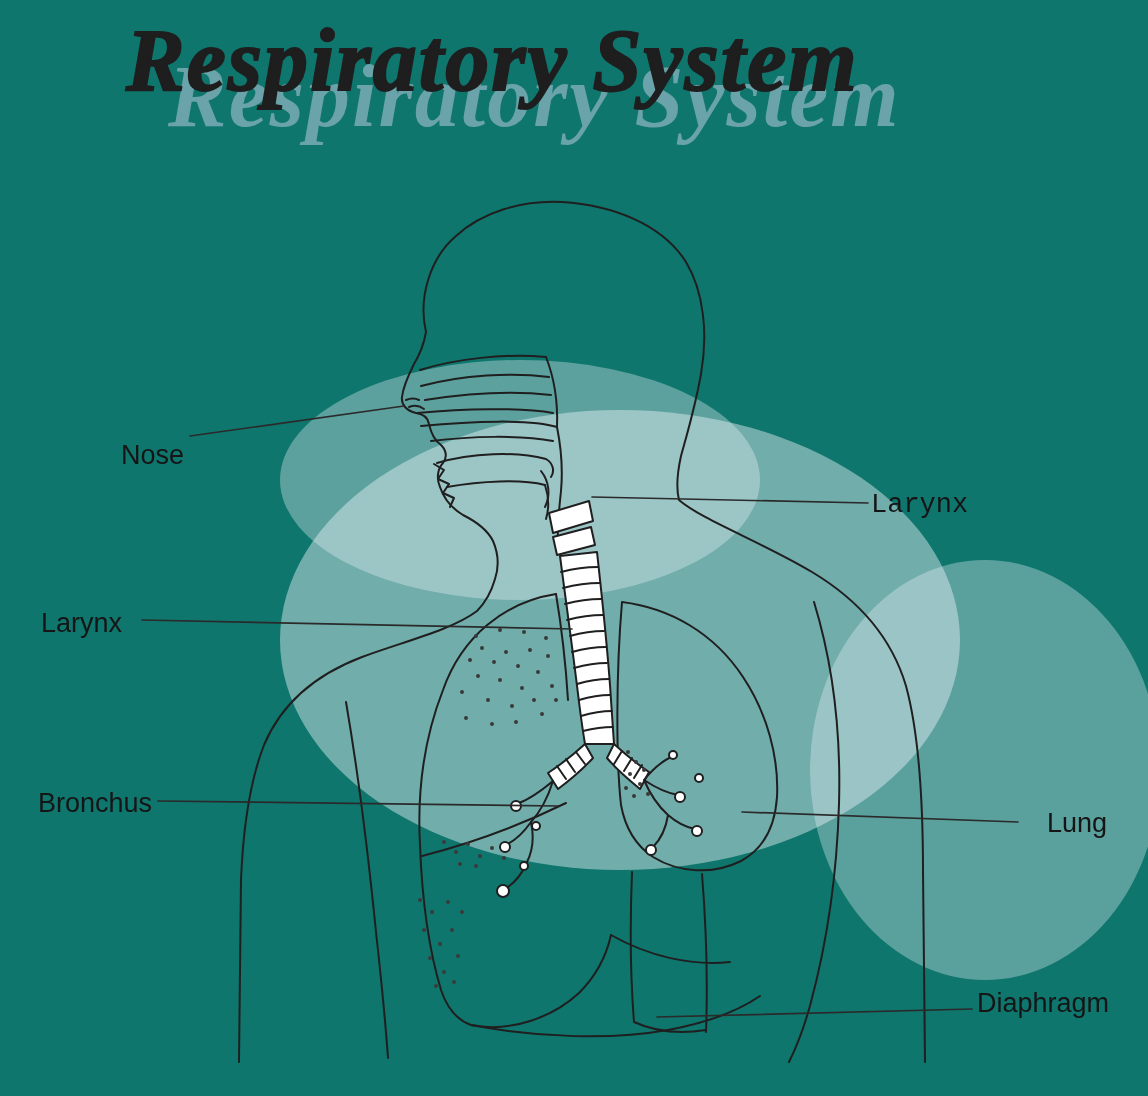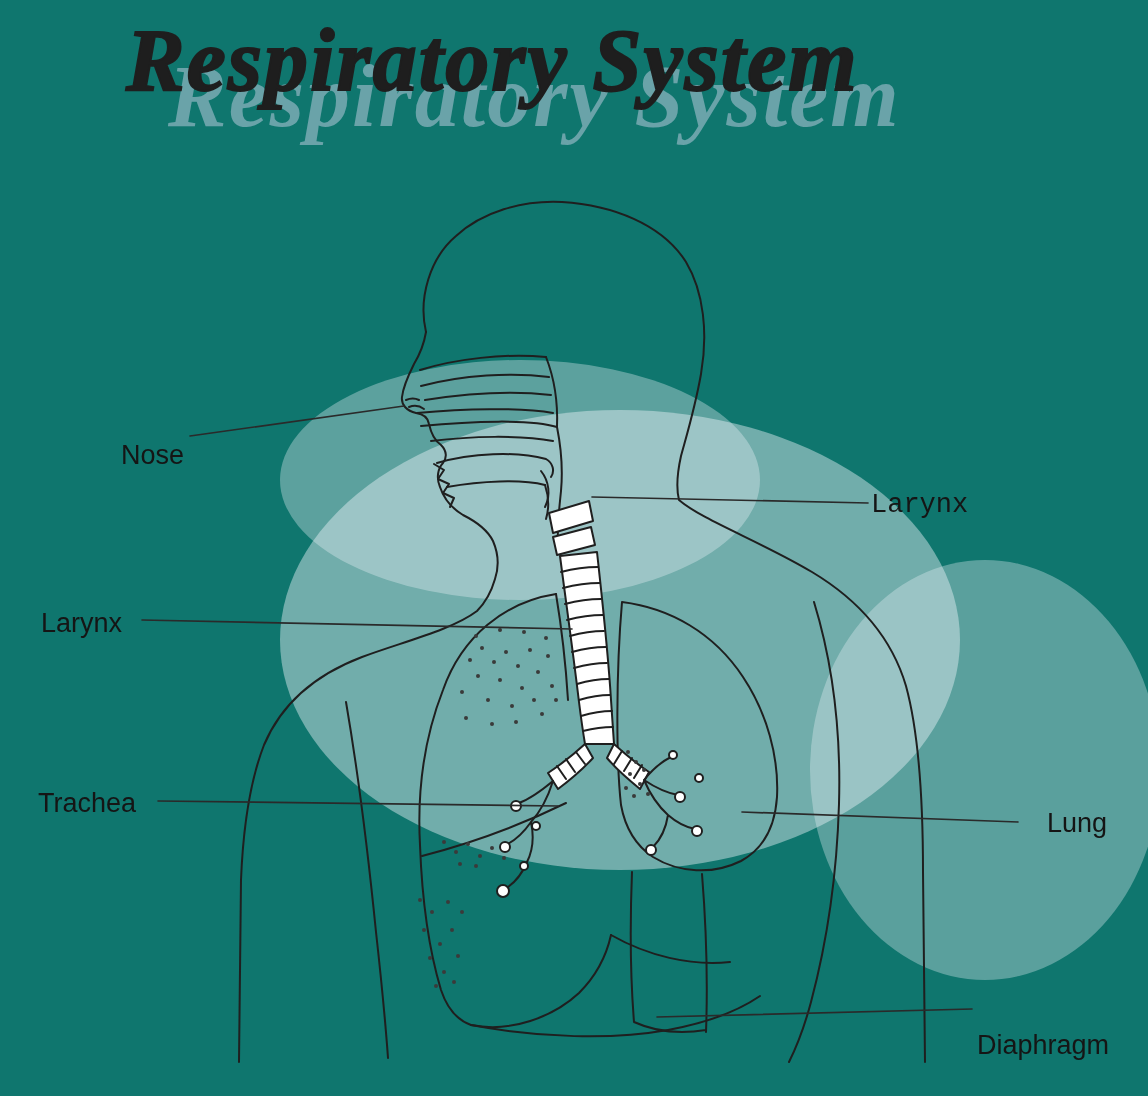--- a/index.html
+++ b/index.html
@@ -54,21 +54,21 @@
     z-index: 4;
     font-size: 27px;
     color: #151515;
     white-space: nowrap;
   }
   .lbl-nose      { left: 121px;  top: 422px; margin-top: 18px; }
   .lbl-larynx    { left: 871px;  top: 490px; font-family: Liberation Mono, monospace; }
   .lbl-trachea   { left: 41px;   top: 608px; }
   .lbl-bronchus  { left: 38px;   top: 788px; }
   .lbl-lung      { left: 1047px; top: 808px; }
-  .lbl-diaphragm { left: 977px;  top: 1030px; }
+  .lbl-diaphragm { left: 977px;  top: 988px; }
 </style>
 </head>
 <body>
 
 <div class="page">
 
   <div class="title-ghost">Respiratory System</div>
   <h1 class="title">Respiratory System</h1>
 
   <svg class="art" viewBox="0 0 1148 1096" fill="none" stroke="#1f1f1f" stroke-width="2" stroke-linecap="round" stroke-linejoin="round">
@@ -271,17 +271,17 @@
       <line x1="142" y1="620" x2="572" y2="629"></line>
       <line x1="158" y1="801" x2="558" y2="806"></line>
       <line x1="742" y1="812" x2="1018" y2="822"></line>
       <line x1="657" y1="1017" x2="972" y2="1009"></line>
     </g>
   </svg>
 
   <div class="diagram-label lbl-nose">Nose</div>
   <div class="diagram-label lbl-larynx">Larynx</div>
   <div class="diagram-label lbl-trachea">Larynx</div>
-  <div class="diagram-label lbl-bronchus">Trachea</div>
+  <div class="diagram-label lbl-bronchus">Bronchus</div>
   <div class="diagram-label lbl-lung">Lung</div>
   <div class="diagram-label lbl-diaphragm">Diaphragm</div>
 
 </div>
 
 </body></html>

